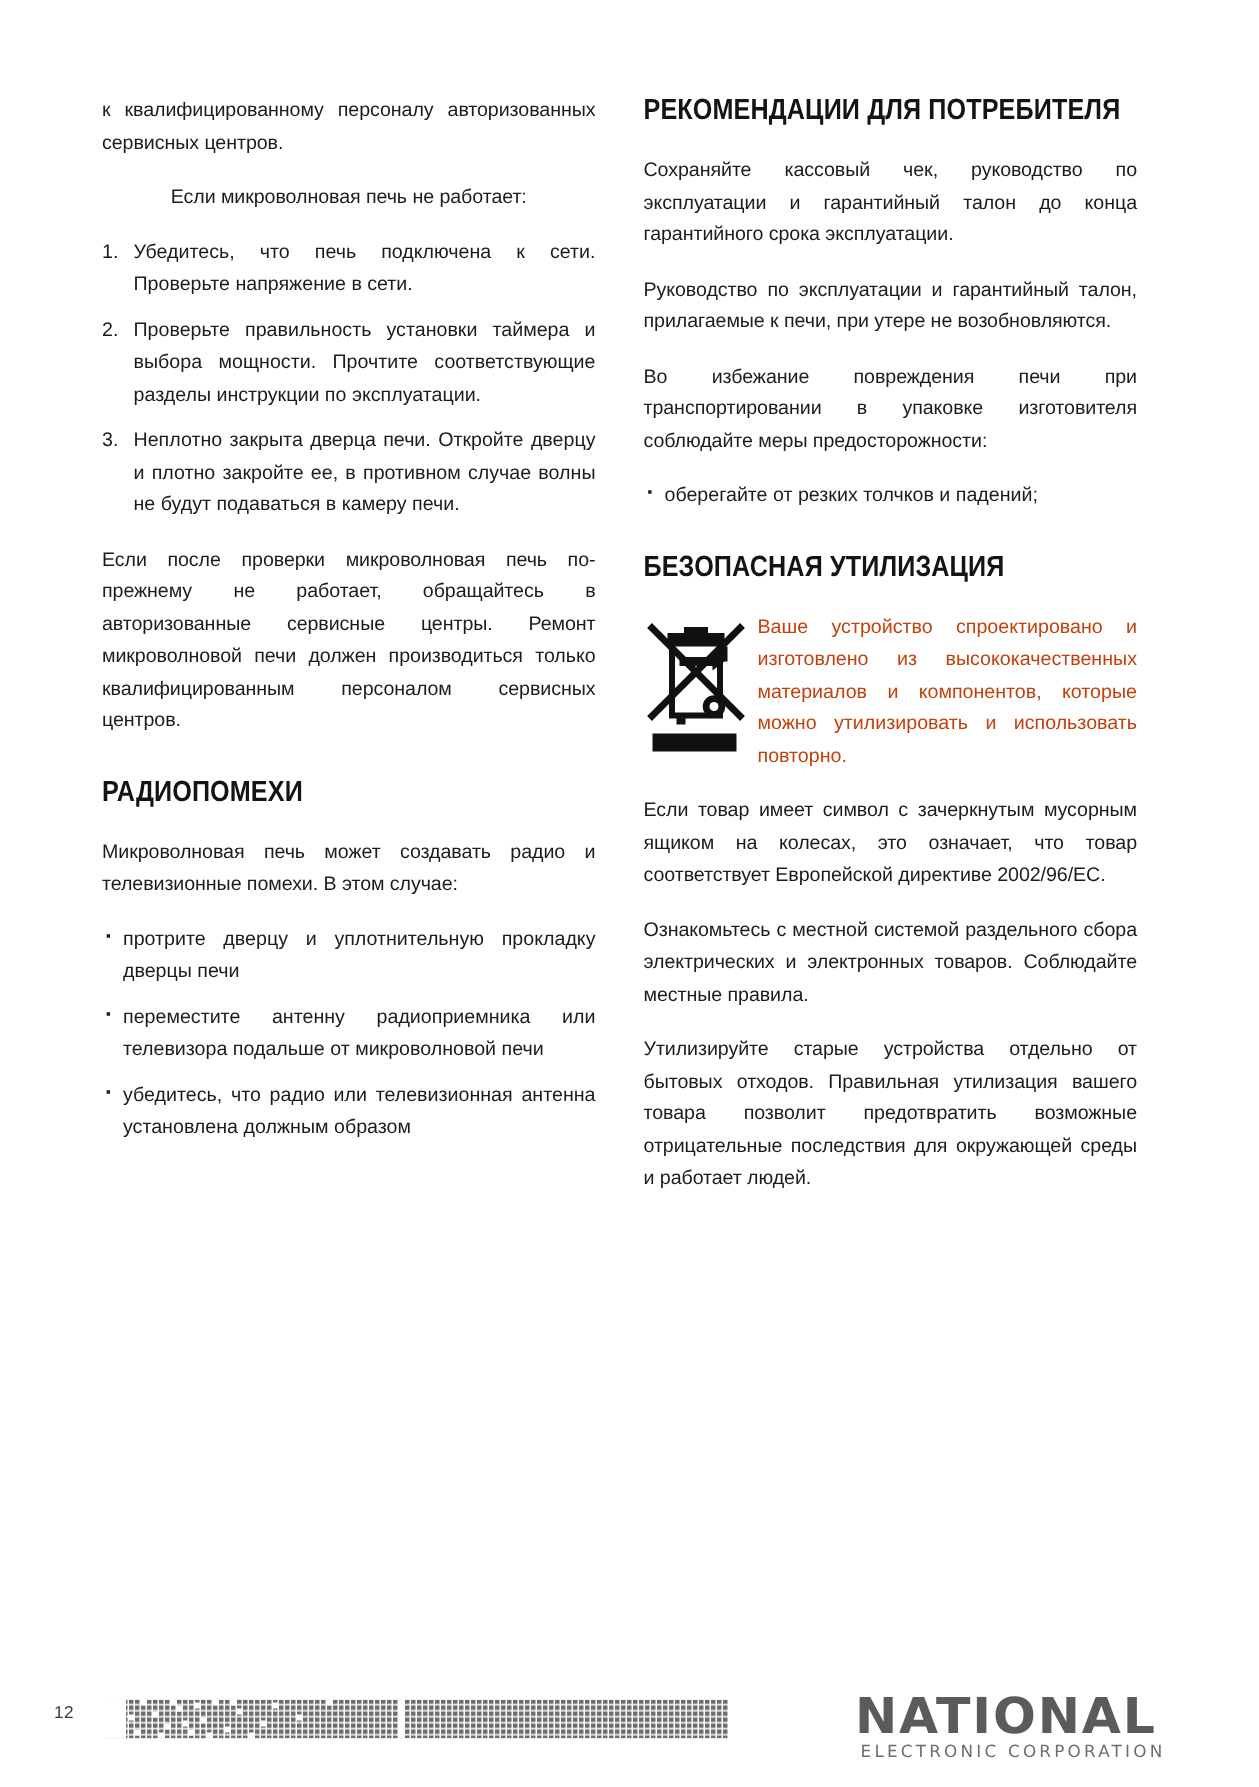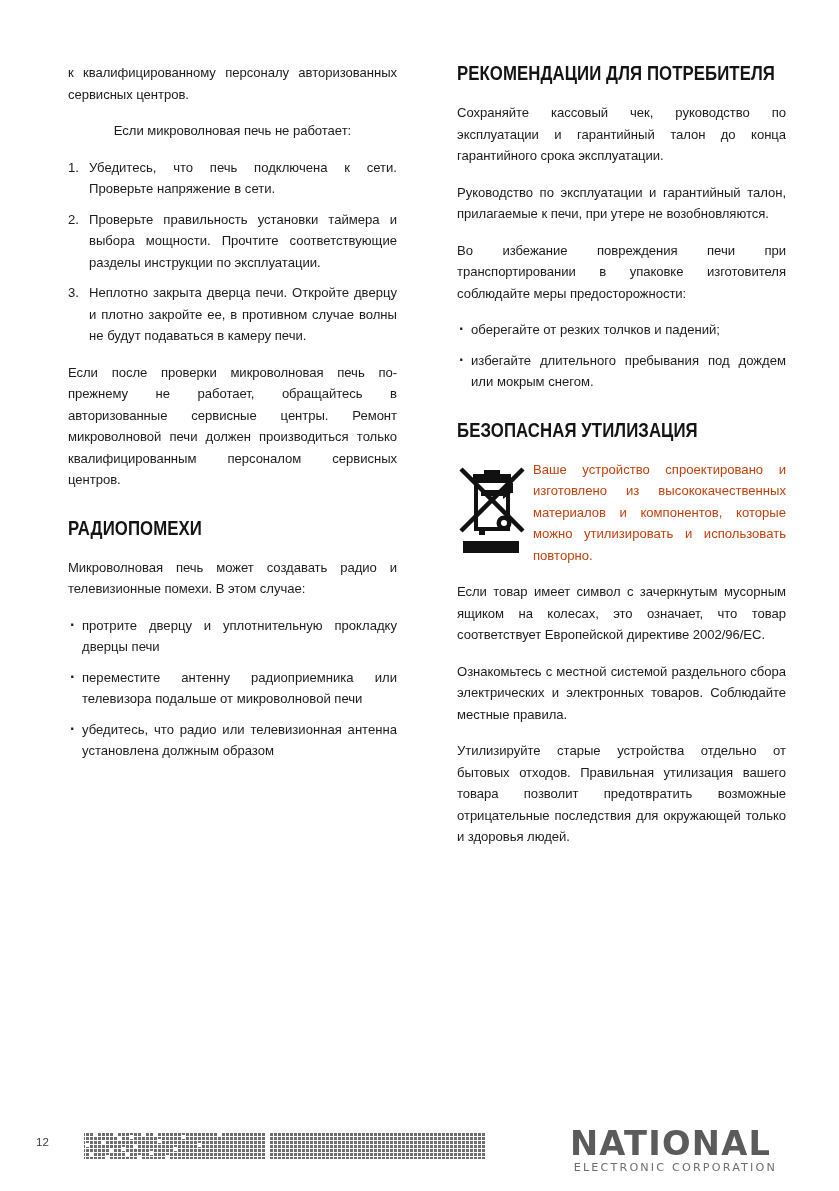--- a/index.html
+++ b/index.html
@@ -21,21 +21,21 @@
     box-sizing: border-box;
   }
 
   
   #columns {
     position: absolute;
     left: 68px;
     top: 62px;
     width: 706px;
     display: flex;
-    gap: 60px;
+    gap: 32px;
     align-items: flex-start;
   }
   .column {
     width: 329px;
     flex: 0 0 329px;
   }
 
   
   .para {
     font-size: 13.1px;
@@ -221,21 +221,20 @@
       <h2 class="heading first">РЕКОМЕНДАЦИИ ДЛЯ ПОТРЕБИТЕЛЯ</h2>
 
       <p class="para">Сохраняйте кассовый чек, руководство по эксплуатации и гарантийный талон до конца гарантийного срока эксплуатации.</p>
 
       <p class="para">Руководство по эксплуатации и гарантийный талон, прилагаемые к печи, при утере не возобновляются.</p>
 
       <p class="para">Во избежание повреждения печи при транспортировании в упаковке изготовителя соблюдайте меры предосторожности:</p>
 
       <ul class="bullist">
         <li>оберегайте от  резких толчков и падений;</li>
-        <li>избегайте длительного пребывания под дождем или мокрым снегом.</li>
       </ul>
 
       <h2 class="heading">БЕЗОПАСНАЯ УТИЛИЗАЦИЯ</h2>
 
       <div class="weee-block">
         <div class="weee-icon">
           <svg width="70" height="96" viewBox="0 0 70 96" xmlns="http://www.w3.org/2000/svg">
 
             <path d="M16 13 H54 V19 H16 Z" fill="#111111"></path>
             <path d="M27 9 H43 V13 H27 Z" fill="#111111"></path>
@@ -258,21 +257,21 @@
             <rect x="6" y="80" width="56" height="12" fill="#111111"></rect>
           </svg>
         </div>
         <p class="weee-text">Ваше устройство спроектировано и изготовлено из высококачественных материалов и компонентов, которые можно утилизировать и использовать повторно.</p>
       </div>
 
       <p class="para">Если товар имеет символ с зачеркнутым мусорным ящиком на колесах, это означает, что товар соответствует Европейской директиве 2002/96/EC.</p>
 
       <p class="para">Ознакомьтесь с местной системой раздельного сбора электрических и электронных товаров. Соблюдайте местные правила.</p>
 
-      <p class="para">Утилизируйте старые устройства отдельно от бытовых отходов. Правильная утилизация вашего товара позволит предотвратить возможные отрицательные последствия для окружающей только и здоровья людей.</p>
+      <p class="para">Утилизируйте старые устройства отдельно от бытовых отходов. Правильная утилизация вашего товара позволит предотвратить возможные отрицательные последствия для окружающей среды и работает людей.</p>
 
     </div>
 
   </div>
 
   <div id="footer">
 
     <div id="page-number">12</div>
 
     <div id="dither-band">

